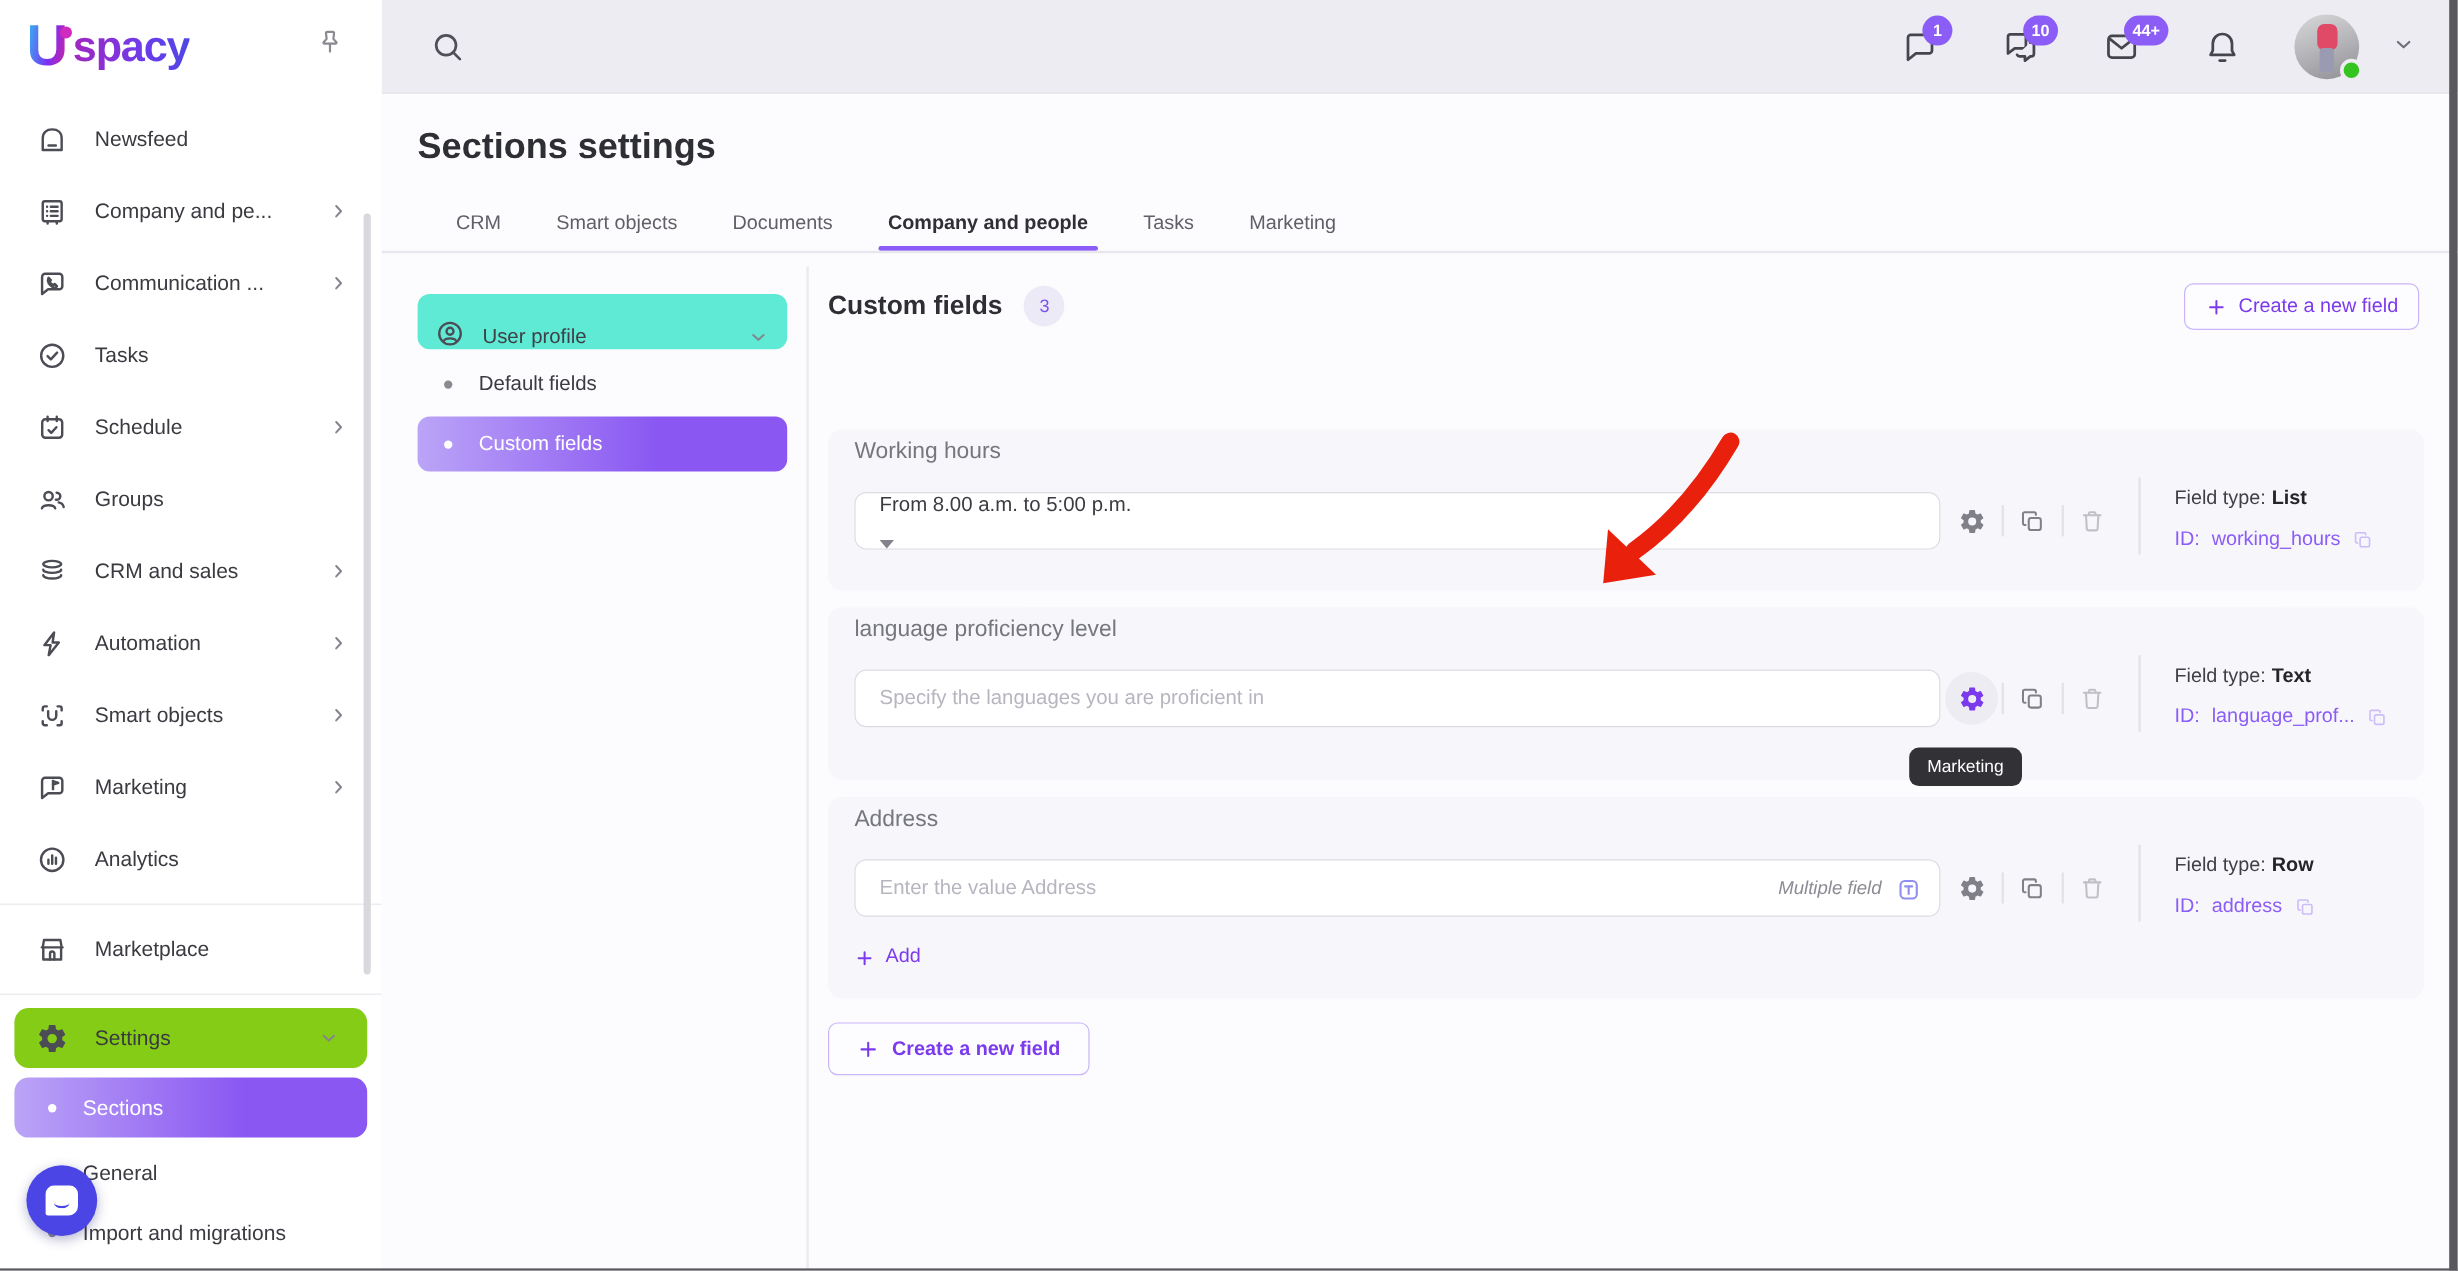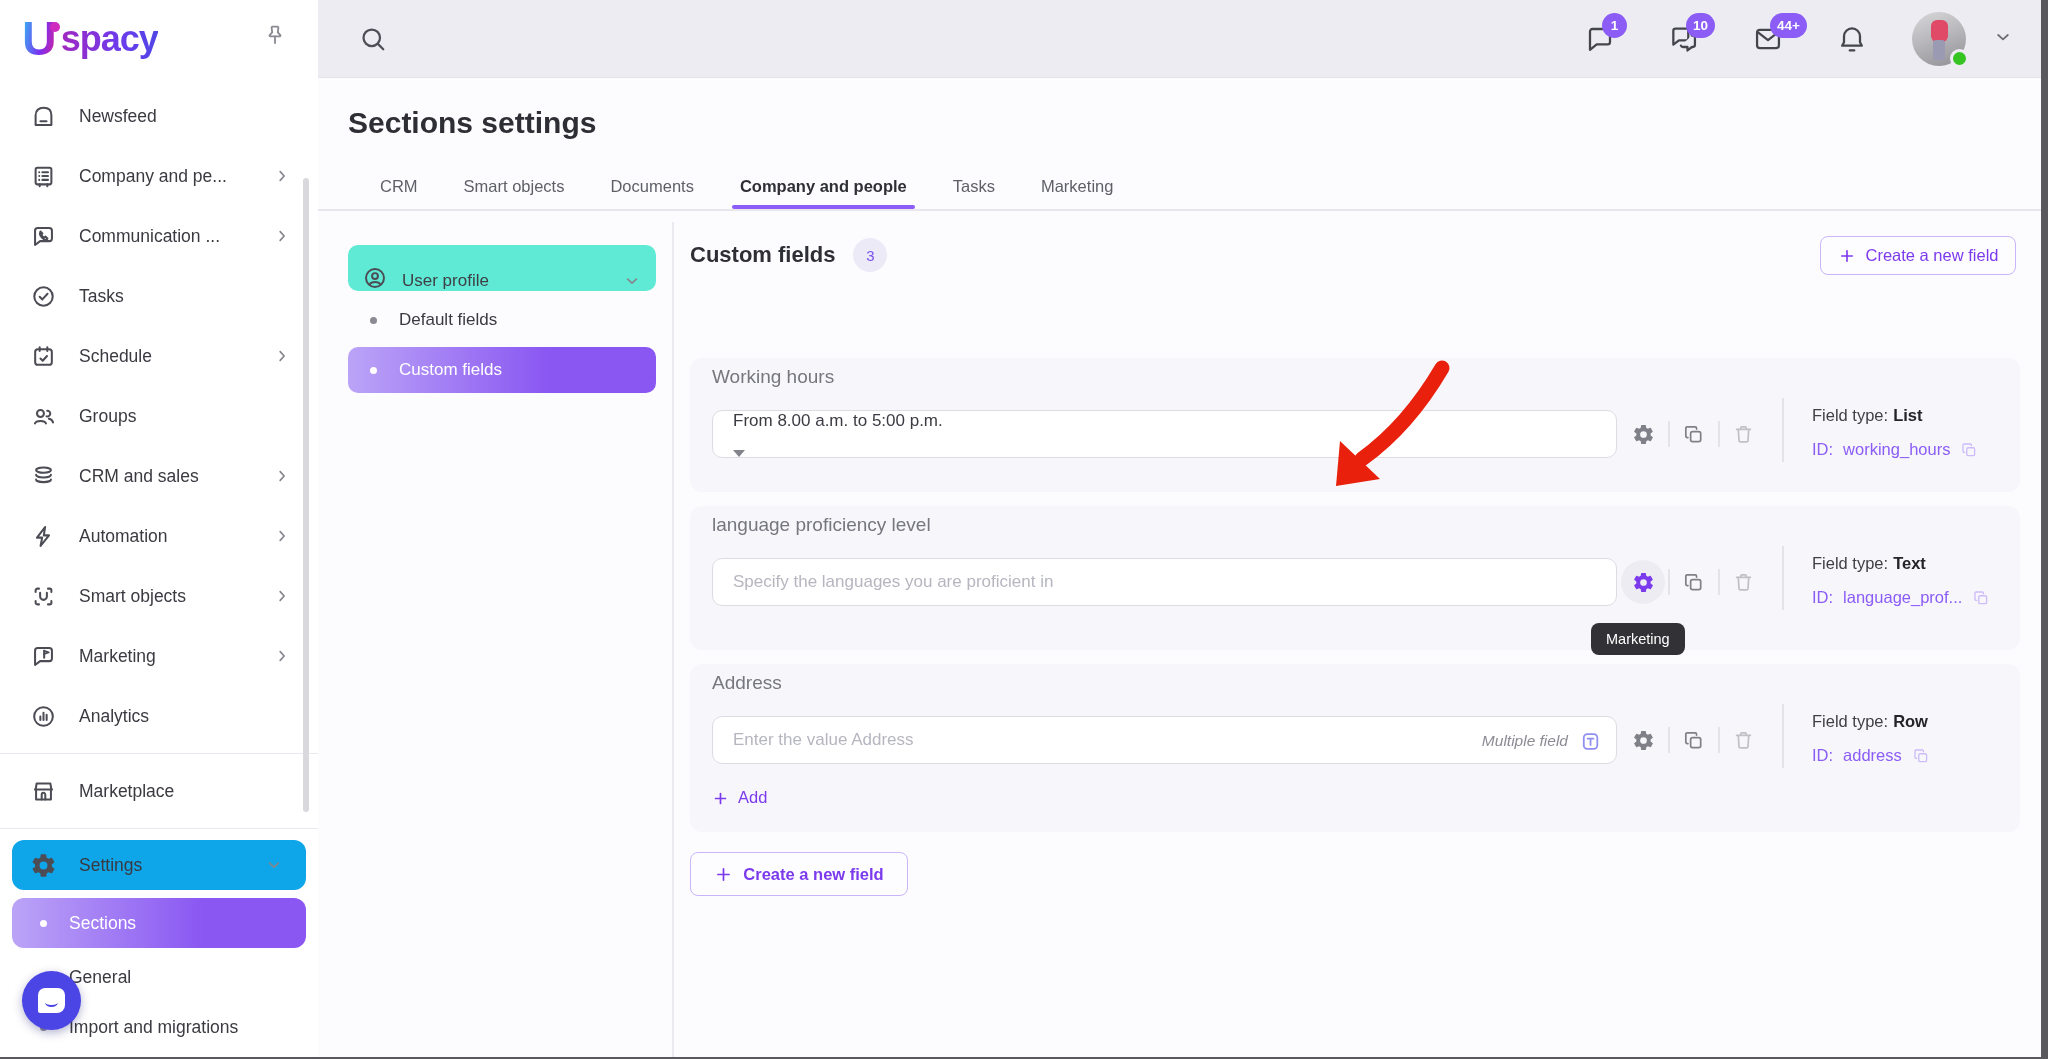--- a/index.html
+++ b/index.html
@@ -19,21 +19,21 @@
     -webkit-background-clip:text;background-clip:text;color:transparent;}
   .pin-btn{position:absolute;right:30px;top:22px;color:#8a8a92;cursor:pointer;}
   .nav{position:absolute;left:0;top:86px;width:318px;display:flex;flex-direction:column;}
   .nav-item{position:relative;display:flex;align-items:center;height:60px;padding-left:30px;cursor:pointer;}
   .nicon{width:27px;height:27px;color:#4c4c55;flex:0 0 27px;display:flex;align-items:center;}
   .nicon svg{width:27px;height:27px;}
   .nlabel{margin-left:22px;font-size:17.5px;color:#3a3a41;white-space:nowrap;}
   .nchev{position:absolute;right:26px;color:#85858d;display:flex;}
   .nav-div{height:1px;background:#e9e8ee;margin:7px 0 7px 0;}
   .pill{margin:4px 12px;border-radius:12px;height:50px;padding-left:18px;}
-  .pill.settings{background:#0ea5e9;}
+  .pill.settings{background:#84cc16;}
   .pill.settings .nchev{right:22px;}
   .pill.active-grad{background:linear-gradient(90deg,#bba4f7 0%,#8a57f2 65%,#8a57f2 100%);}
   .pill.active-grad .dot{background:#fff;}
   .pill.active-grad .nlabel{color:#fff;}
   .sub-row{position:relative;display:flex;align-items:center;height:50px;padding-left:40px;cursor:pointer;}
   .dot{width:7px;height:7px;border-radius:50%;background:#8a8a92;flex:0 0 7px;}
   .sub-row .nlabel,.pill .dot+.nlabel{margin-left:22px;}
   .pill .dot{margin-left:10px;}
   .sb-thumb{position:absolute;left:303px;top:178px;width:6px;height:634px;border-radius:3px;background:#d8d8dd;}
 

